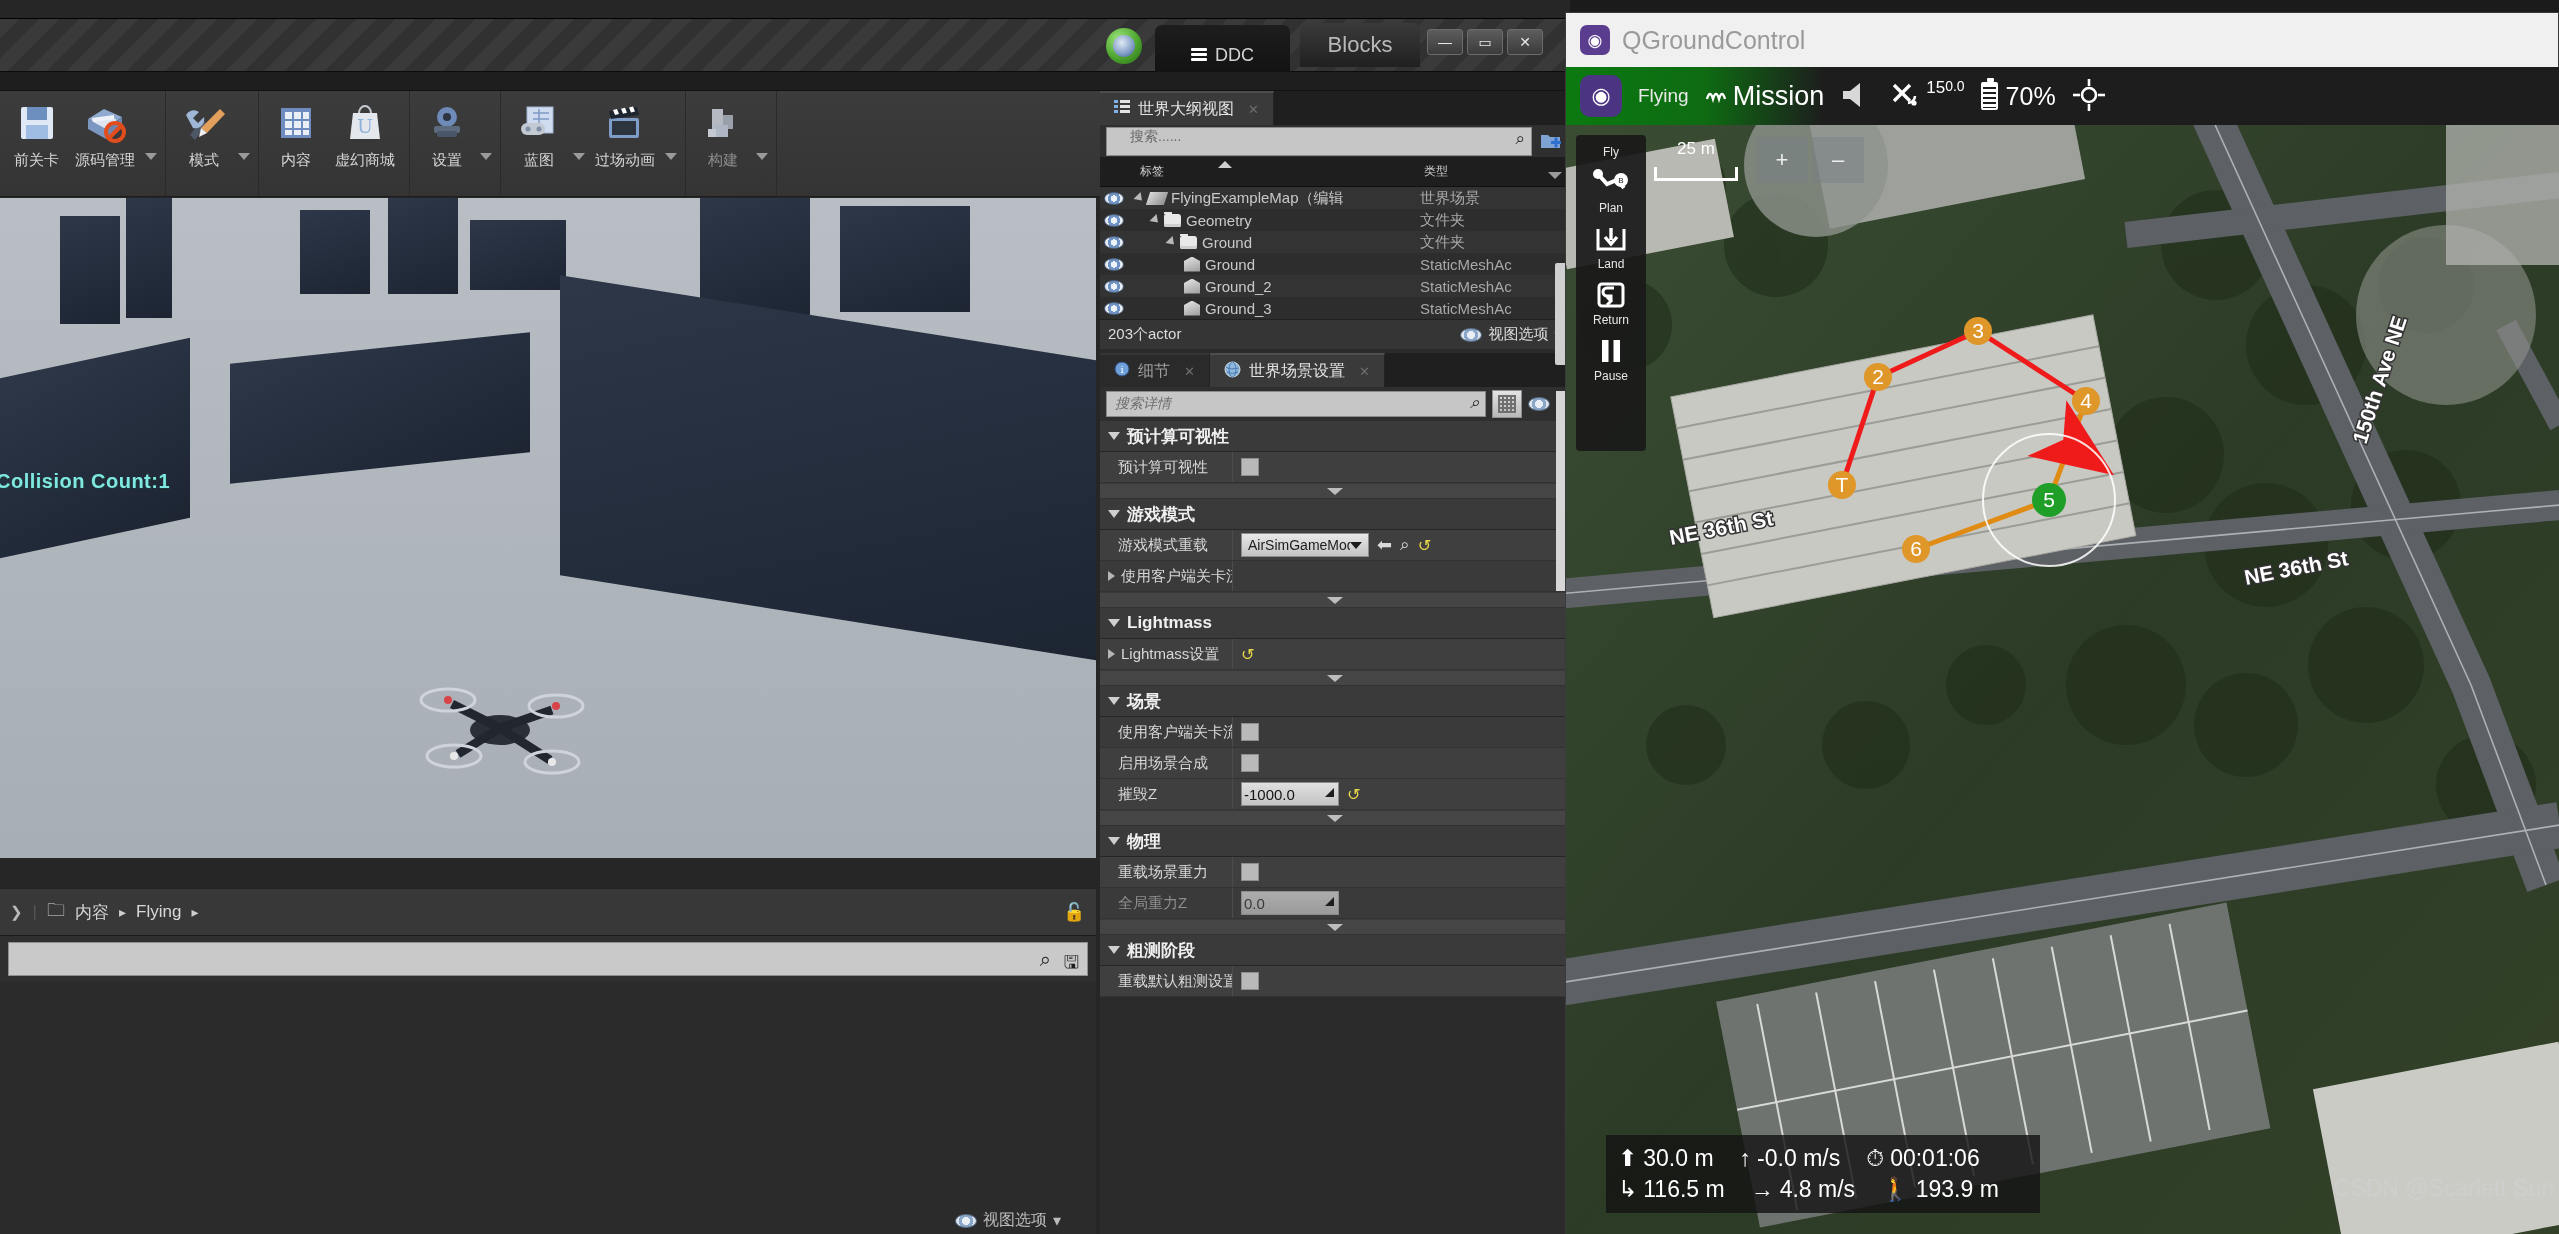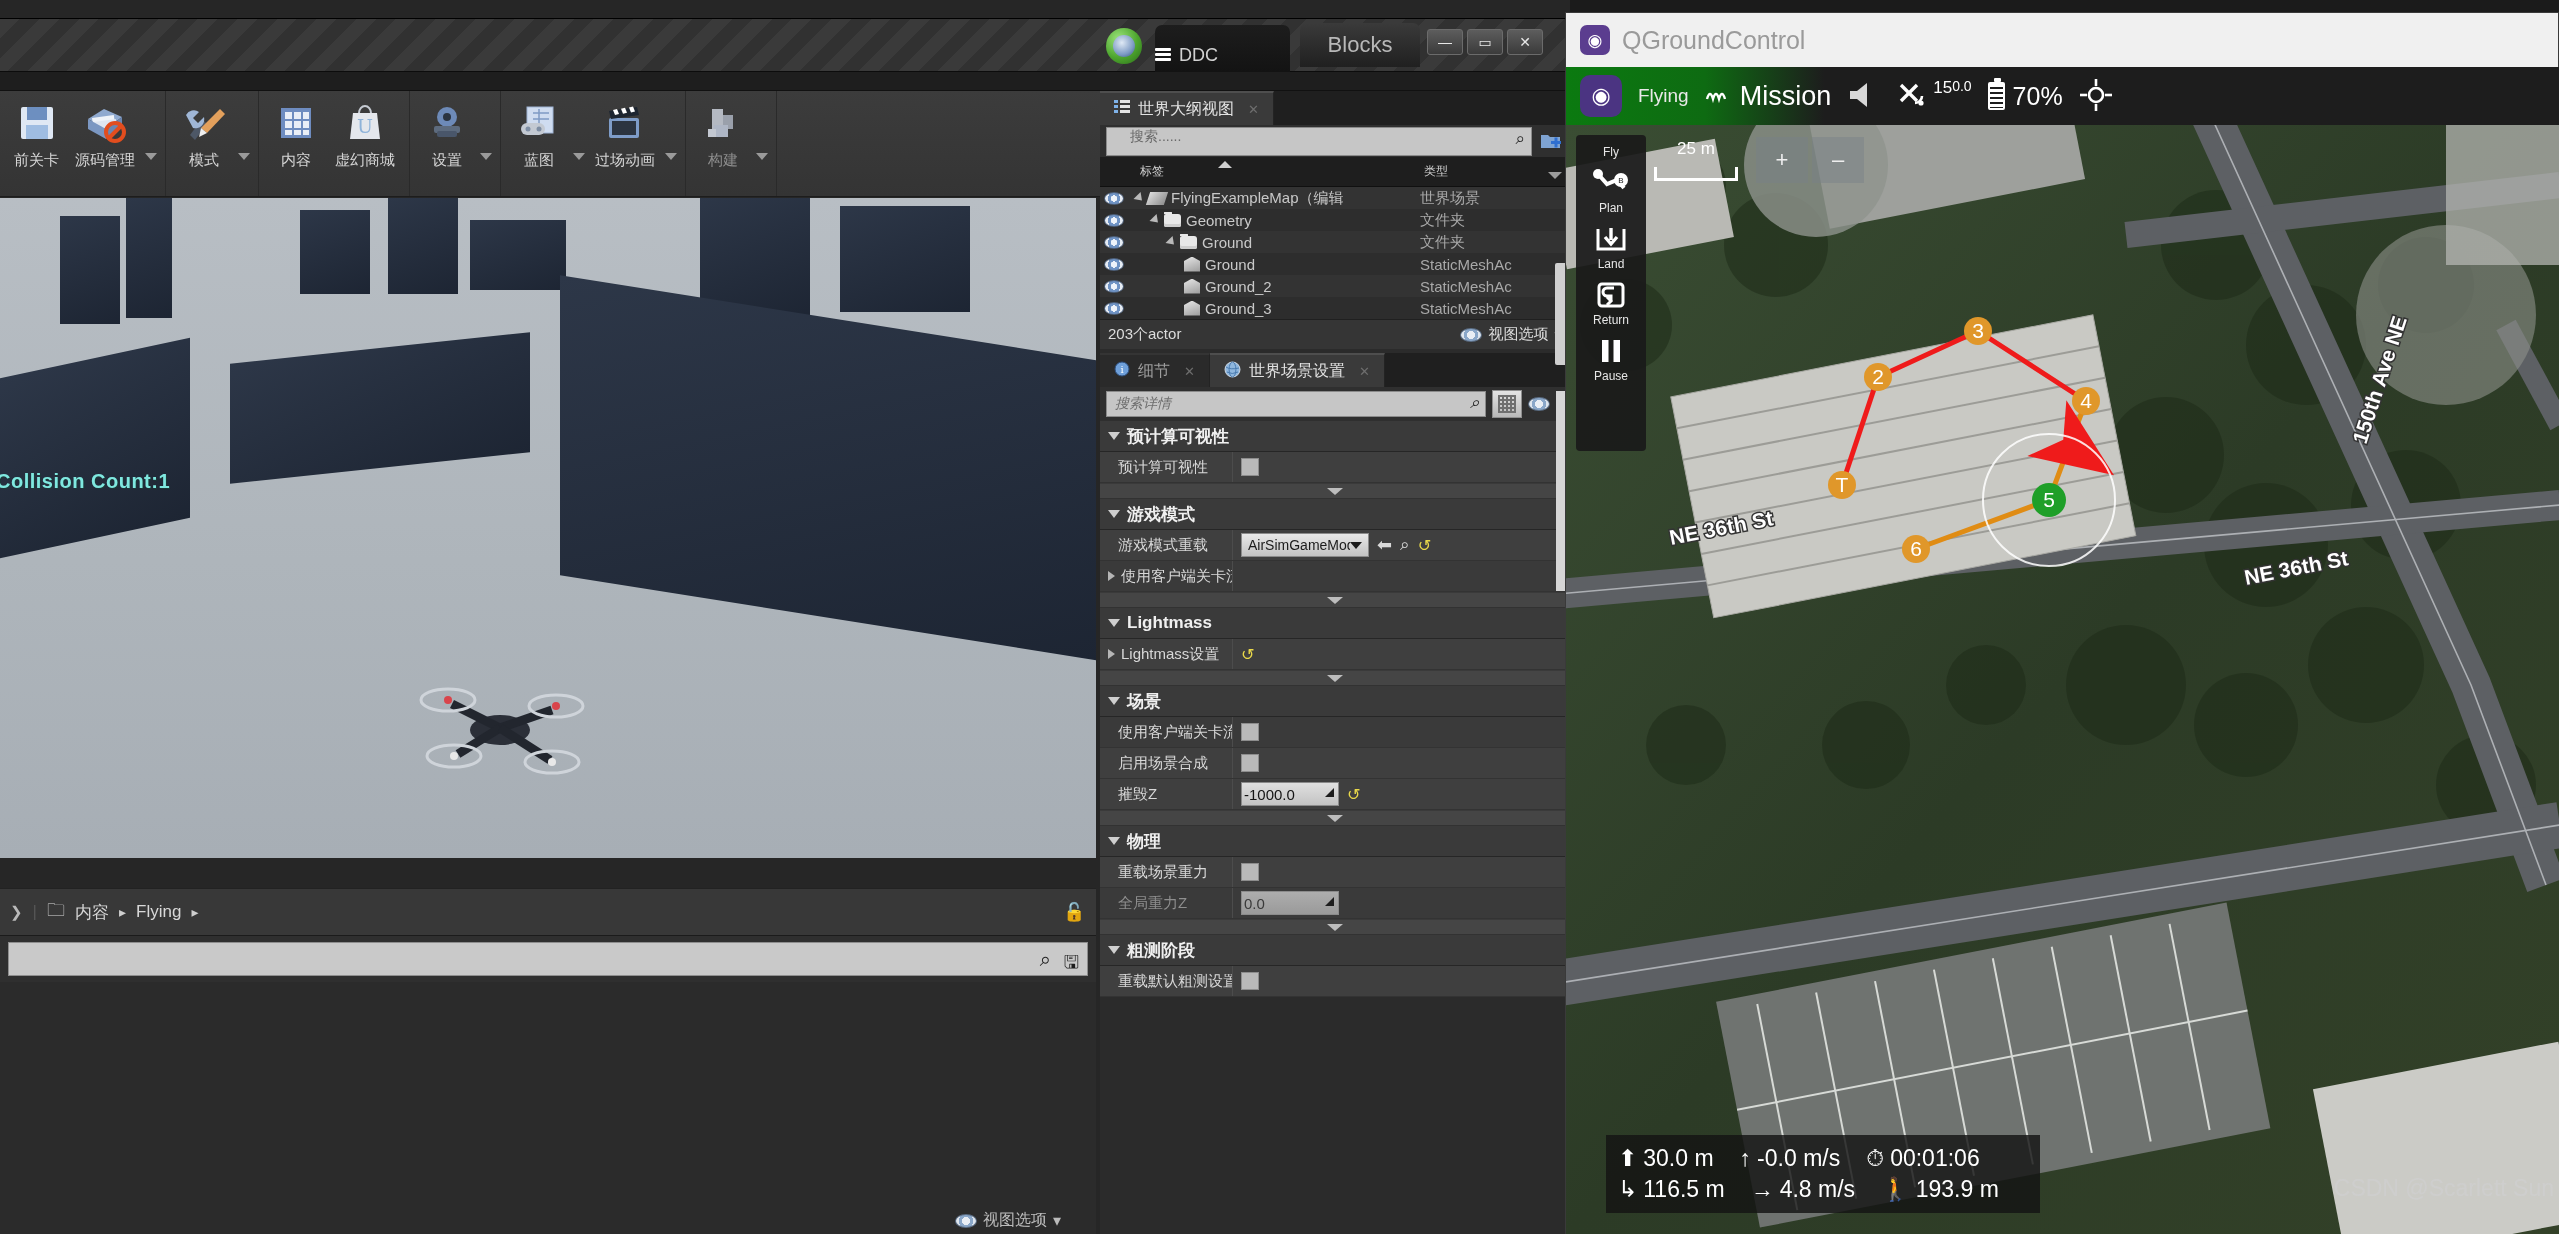--- a/index.html
+++ b/index.html
@@ -27,21 +27,21 @@
     background:radial-gradient(circle at 35% 30%, #9be37a 0%, #4da52e 55%, #2a6b18 100%);
     display:flex; align-items:center; justify-content:center;
   }
   .ue-logo .inner{ width:22px;height:22px;border-radius:50%;
     background:radial-gradient(circle at 40% 35%, #dfe9f5 0%, #7e9bc4 60%, #30507c 100%); }
 
   .ddc-tab{
     position:absolute; left:1155px; top:6px; width:135px; height:60px;
     background:linear-gradient(180deg,#1d1d1d,#101010);
     border-radius:7px 7px 0 0;
-    display:flex; align-items:center; gap:8px;
+    display:flex; align-items:center; justify-content:center; gap:8px;
     color:#d2d2d2; font-size:18px;
   }
   .ddc-glyph{ display:inline-block; width:16px; height:16px; position:relative; }
   .ddc-glyph span{ position:absolute; left:0; width:16px; height:3px; background:#fff; border-radius:1px;}
   .ddc-glyph span:nth-child(1){top:1px}.ddc-glyph span:nth-child(2){top:6px}.ddc-glyph span:nth-child(3){top:11px}
 
   .blocks-tab{
     position:absolute; left:1300px; top:4px; width:120px; height:44px;
     background:linear-gradient(180deg,#3a3a3a,#202020);
     border-radius:7px 7px 0 0;
@@ -208,21 +208,21 @@
   #qgc-title .appicon{ width:30px;height:30px;border-radius:7px;background:#5b3d8f;
       display:flex;align-items:center;justify-content:center;color:#fff;font-size:17px;}
   #qgc-title .ttl{ color:#9a9a9a; font-size:25px; }
 
   #qgc-toolbar{ position:absolute; left:0; top:54px; width:994px; height:58px;
       background:linear-gradient(90deg,#0b7a10 0%, #0e6b12 14%, #1d1d1d 26%, #1d1d1d 100%);
       display:flex; align-items:center; gap:16px; padding-left:14px; color:#fff;}
   .qgc-appbtn{ width:42px;height:42px;border-radius:10px;background:#4b3482;
      display:flex;align-items:center;justify-content:center;color:#fff;font-size:22px;}
   .qgc-flying{ font-size:19px; color:#e9e9e9;}
-  .qgc-mission{ display:flex;align-items:center;gap:7px;font-size:27px;color:#fff;}
+  .qgc-mission{ display:flex;align-items:center;font-size:27px;color:#fff;}
   .qgc-sats{ display:flex;align-items:flex-start;gap:4px;}
   .qgc-sats .nums{ display:flex;flex-direction:row;line-height:1.05;font-size:17px;}
   .qgc-batt{ display:flex;align-items:center;gap:8px;font-size:25px;}
   .battglyph{ width:17px;height:28px;border:2px solid #fff;border-radius:2px;position:relative;
      background:repeating-linear-gradient(#fff 0 3px, #1d1d1d 3px 5px);}
   .battglyph:before{content:'';position:absolute;left:4px;top:-6px;width:7px;height:4px;background:#fff;border-radius:1px;}
 
   #qgc-map{ position:absolute; left:0; top:112px; width:994px; height:1110px; overflow:hidden;
       background:#26351f; }
 

